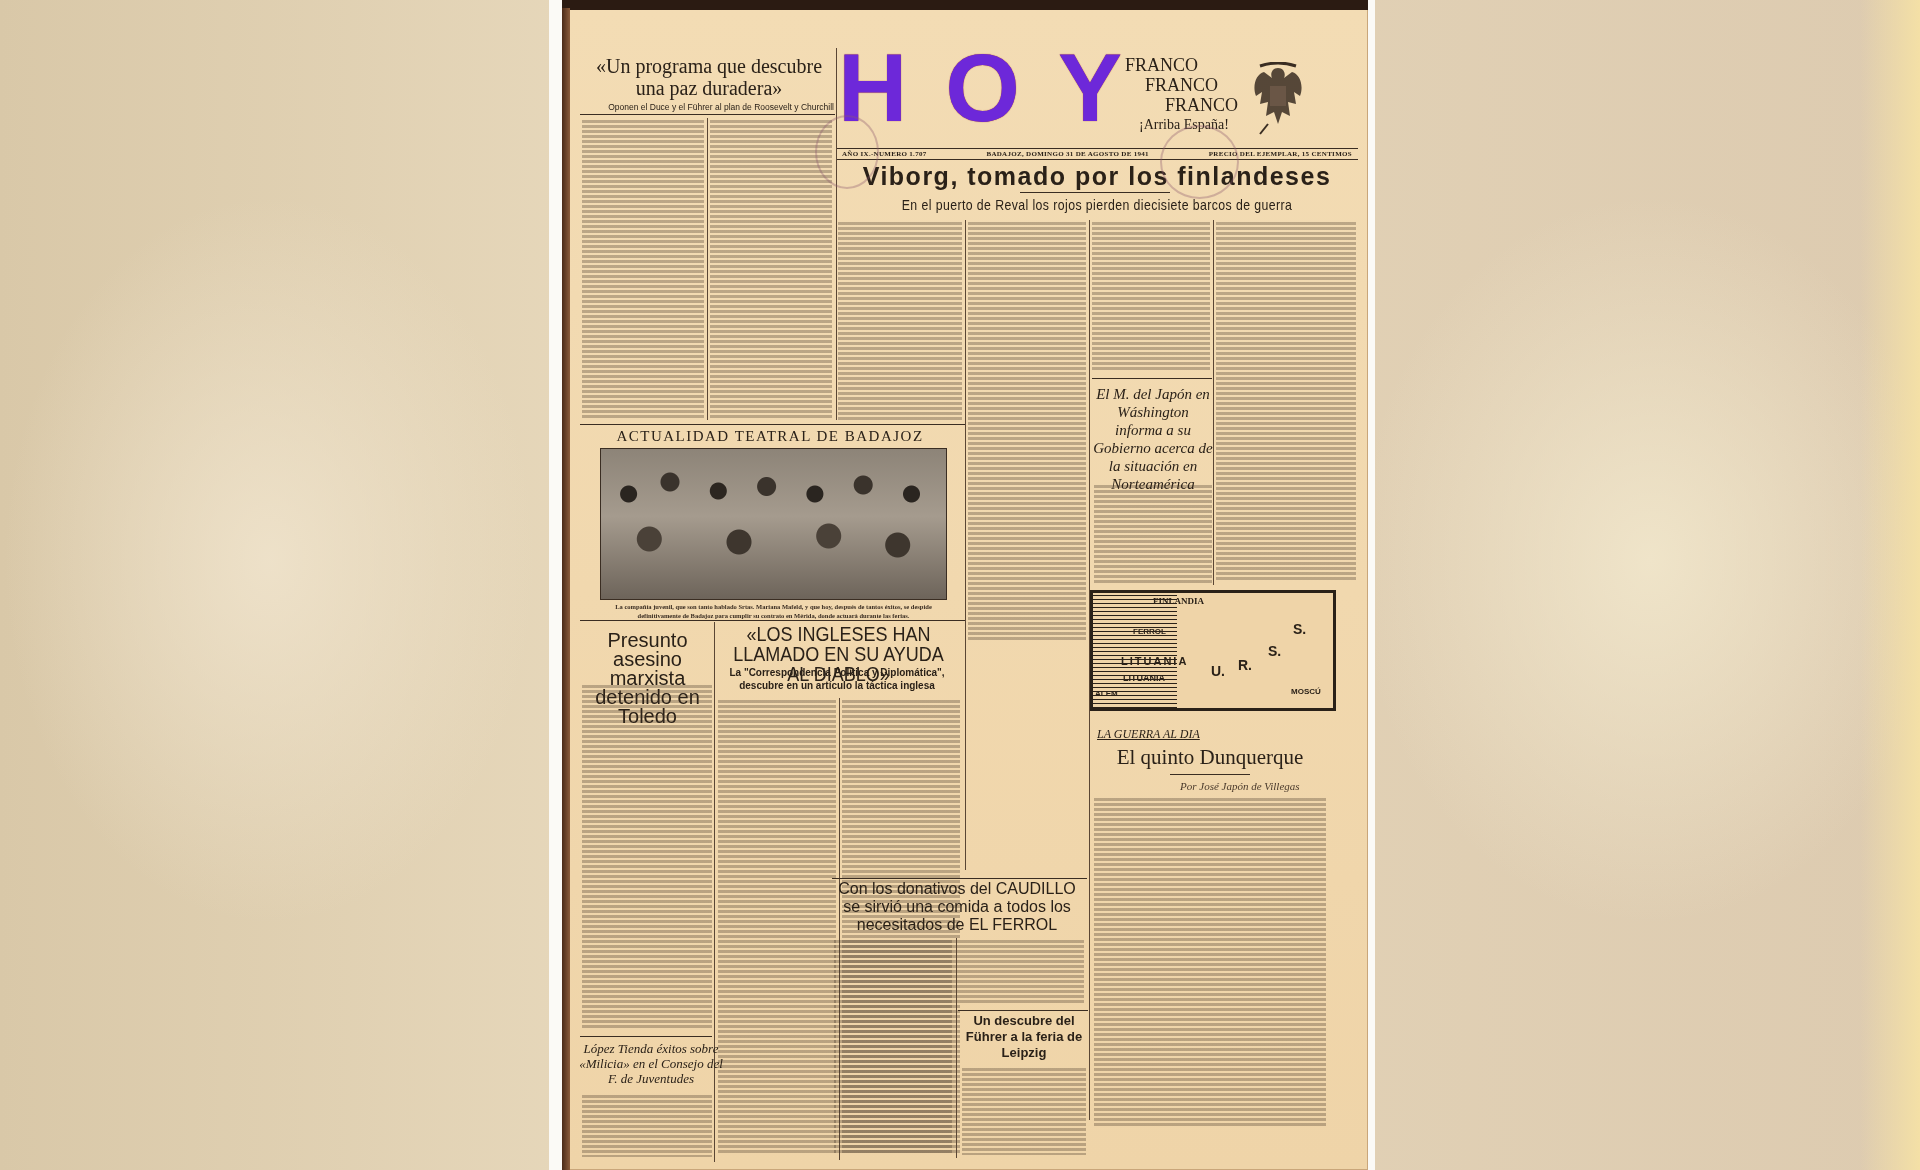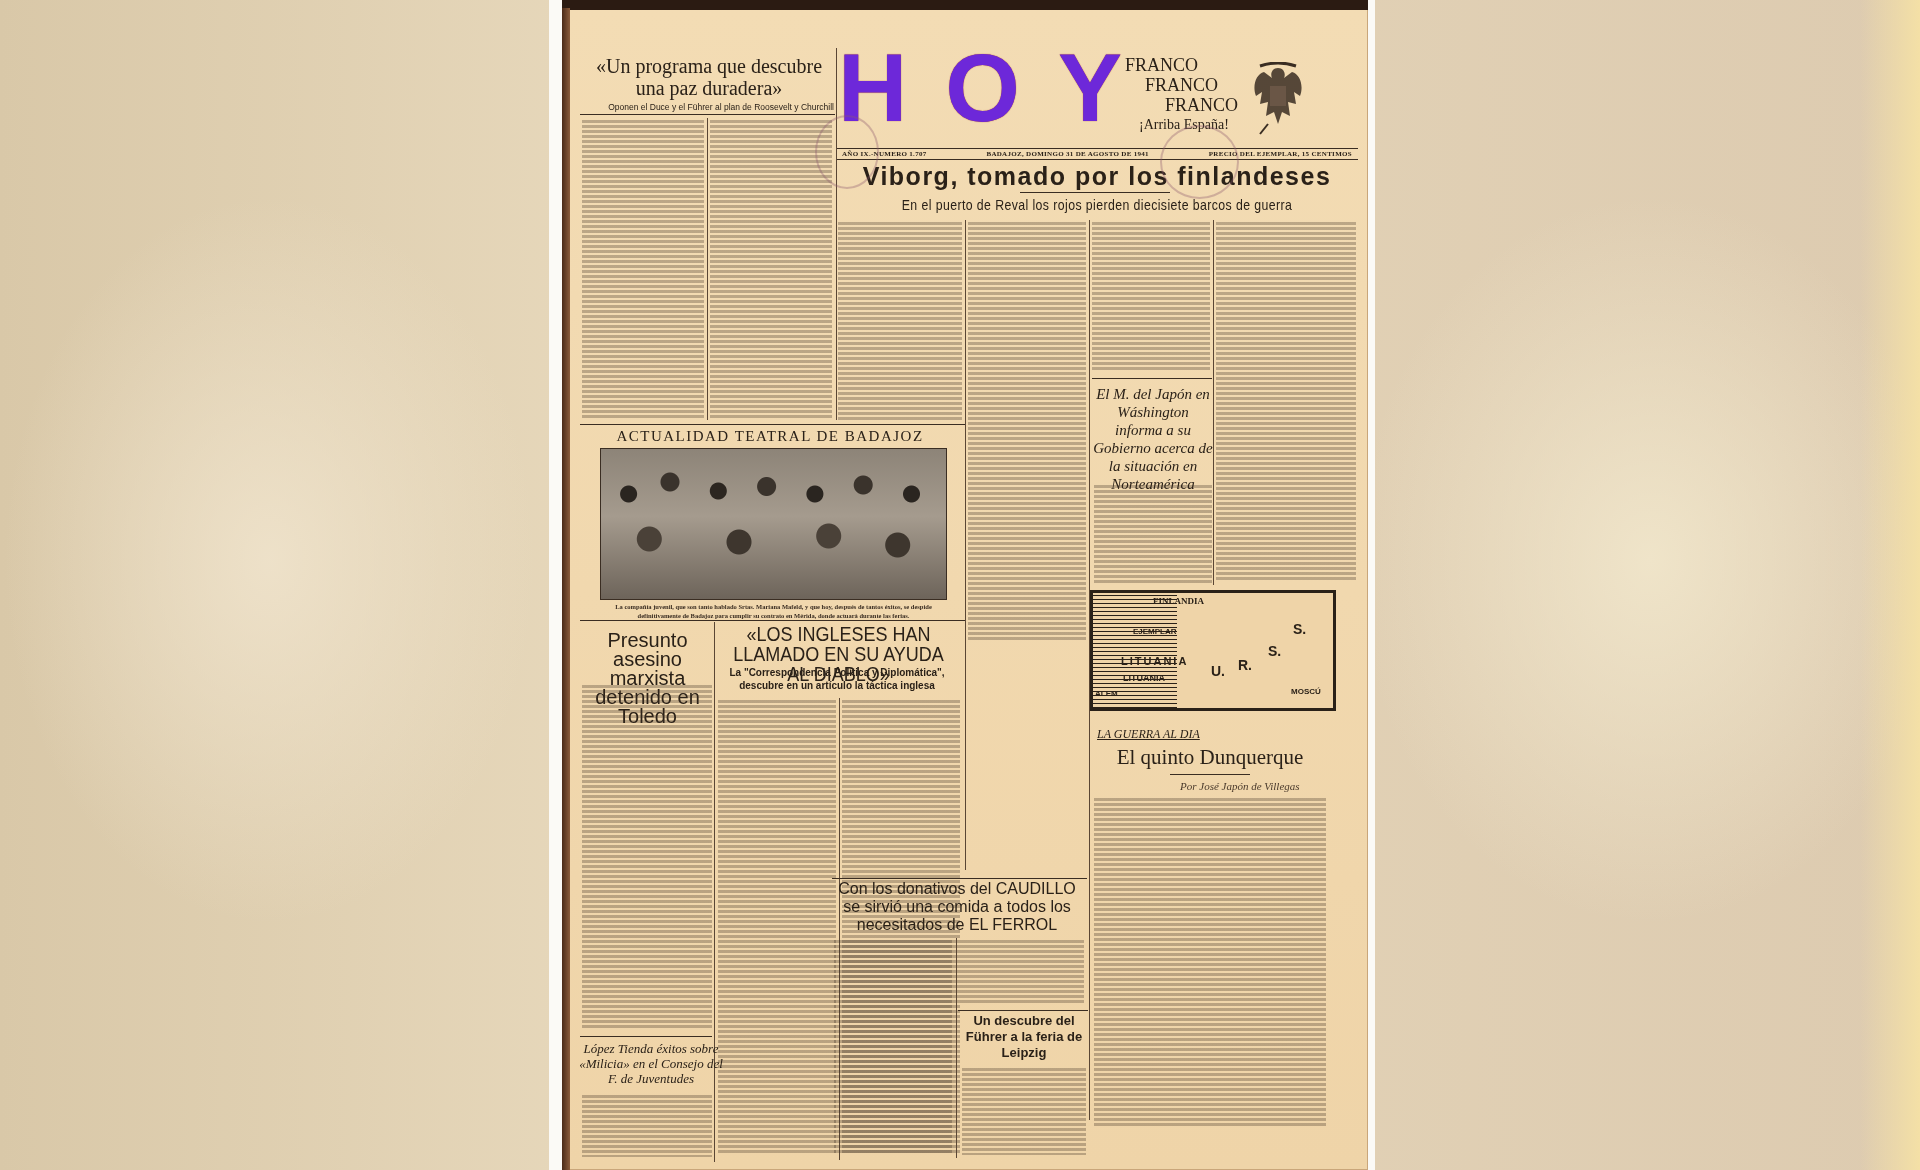--- a/index.html
+++ b/index.html
@@ -148,21 +148,21 @@
 <div class="rule" style="left:580px;top:1036px;width:132px;"></div>
 <div class="h-lopez">López Tienda éxitos sobre «Milicia» en el Consejo del F. de Juventudes</div>
 <div class="textblock" style="left:582px;top:1095px;width:130px;height:62px;"></div>
 
 <div class="rule" style="left:1092px;top:378px;width:120px;"></div>
 <div class="h-japon">El M. del Japón en Wáshington informa a su Gobierno acerca de la situación en Norteamérica</div>
 <div class="textblock" style="left:1094px;top:485px;width:118px;height:100px;"></div>
 
 <div class="map">
   <span class="map-label" style="left:60px;top:3px;font-family:Liberation Serif, serif;">FINLANDIA</span>
-  <span class="map-label" style="left:40px;top:34px;font-size:8px;">EJEMPLAR</span>
+  <span class="map-label" style="left:40px;top:34px;font-size:8px;">FERROL</span>
   <span class="map-label" style="left:28px;top:62px;font-size:11px;letter-spacing:2px;">LITUANIA</span>
   <span class="map-label" style="left:30px;top:80px;font-size:9px;">LITUANIA</span>
   <span class="map-label" style="left:2px;top:96px;font-size:8px;">ALEM.</span>
   <span class="map-label" style="left:118px;top:70px;font-size:14px;">U.</span>
   <span class="map-label" style="left:145px;top:64px;font-size:14px;">R.</span>
   <span class="map-label" style="left:175px;top:50px;font-size:14px;">S.</span>
   <span class="map-label" style="left:200px;top:28px;font-size:14px;">S.</span>
   <span class="map-label" style="left:198px;top:94px;font-size:8px;">MOSCÚ</span>
 </div>
 

